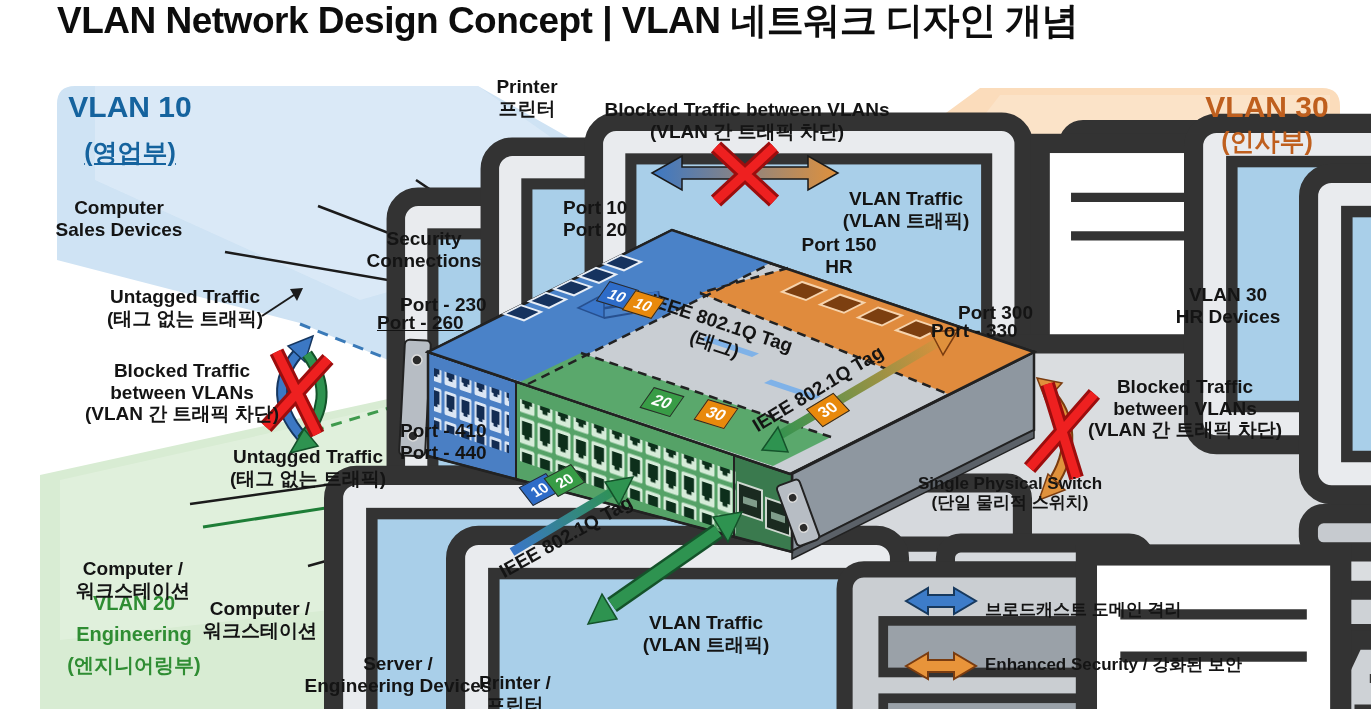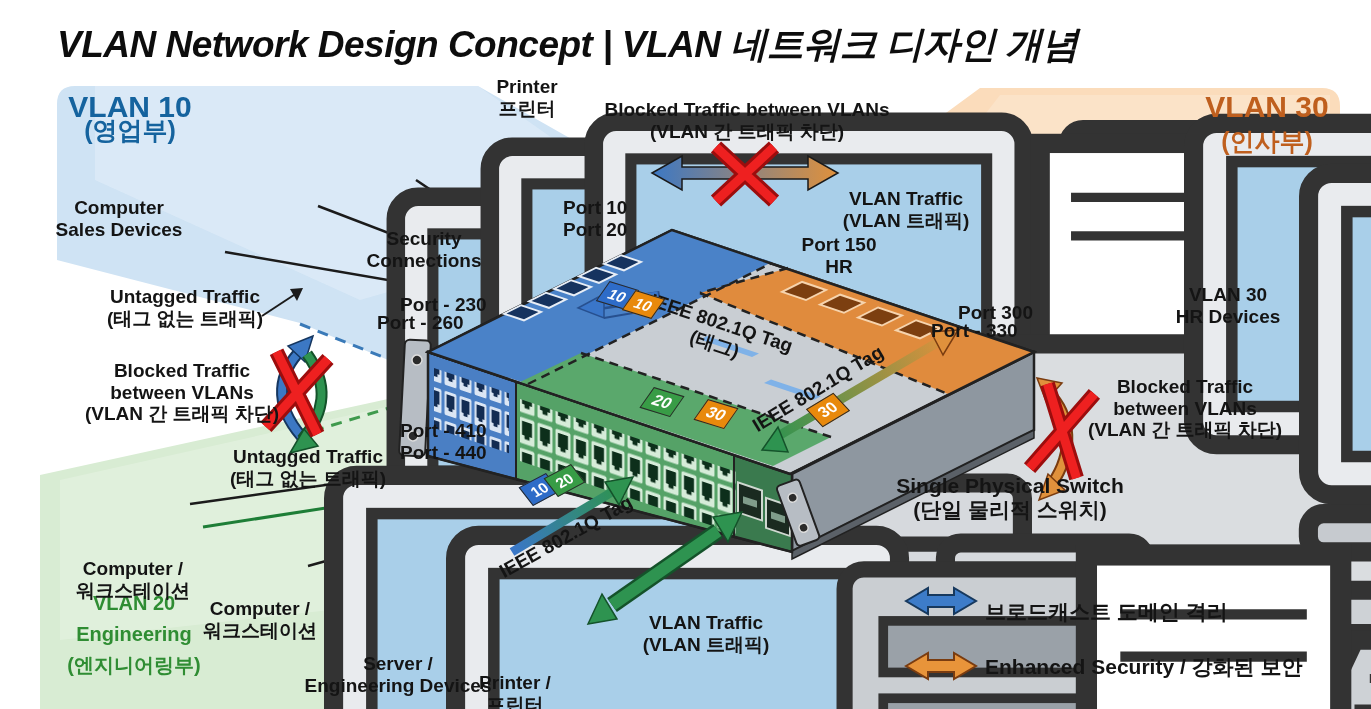--- a/index.html
+++ b/index.html
@@ -6,21 +6,21 @@
   #stage{position:relative;width:1371px;height:709px;background:#fff;overflow:hidden;
          font-family:"Liberation Sans",sans-serif;}
   #scene{position:absolute;left:0;top:0;}
   .lbl{position:absolute;font-weight:700;color:#141414;font-size:19px;line-height:1.14;white-space:nowrap;}
   .c{transform:translateX(-50%);text-align:center;}
   .ttl{font-size:37px;font-weight:700;letter-spacing:-0.5px;color:#0d0d0d;}
   .zt{font-size:30px;font-weight:700;}
   .zs{font-size:25px;font-weight:700;}
   .v10{color:#15639e}.v30{color:#bf5f1e}.v20{color:#2f8d33}
   .v20t{font-size:20px;}
-  .lg{font-size:21px;}
+  .lg{font-size:17px;}
   .chip{position:absolute;color:#fff;font-weight:700;font-size:15px;line-height:1;
         padding:3px 6px;border:1px solid #2a2a2a;}
   .chip.b{background:#2e6cc8}.chip.g{background:#389c46}.chip.o{background:#e8890c}
   .rot{transform-origin:center;}
 </style>
 </head>
 <body>
 
 <div id="stage">
 
@@ -270,24 +270,24 @@
   </g>
 
   <g>
     <polygon points="906,601 928,588 928,595 954,595 954,588 976,601 954,614 954,607 928,607 928,614" fill="#3d7cc9" stroke="#17395e" stroke-width="2"></polygon>
   </g>
   <g>
     <polygon points="906,666 928,653 928,660 954,660 954,653 976,666 954,679 954,672 928,672 928,679" fill="#e8943a" stroke="#7a3c10" stroke-width="2"></polygon>
   </g>
 </svg>
 
-<div class="lbl ttl" style="left:57px;top:24px;font-style:italic;">VLAN Network Design Concept | VLAN 네트워크 디자인 개념</div>
+<div class="lbl ttl" style="left:57px;top:0;">VLAN Network Design Concept | VLAN 네트워크 디자인 개념</div>
 
 <div class="lbl zt v10 c" style="left:130px;top:90px;">VLAN 10</div>
-<div class="lbl zs v10 c" style="left:130px;top:116px;">(영업부)</div>
+<div class="lbl zs v10 c" style="left:130px;top:138px;text-decoration:underline;">(영업부)</div>
 
 <div class="lbl zt v30 c" style="left:1267px;top:90px;">VLAN 30</div>
 <div class="lbl zs v30 c" style="left:1267px;top:127px;">(인사부)</div>
 
 <div class="lbl v20t v20 c" style="left:134px;top:592px;">VLAN 20</div>
 <div class="lbl v20t v20 c" style="left:134px;top:623px;">Engineering</div>
 <div class="lbl v20t v20 c" style="left:134px;top:654px;">(엔지니어링부)</div>
 
 <div class="lbl c" style="left:527px;top:76px;">
   <div>Printer</div>
@@ -323,21 +323,21 @@
   <div>Port 150</div>
       <div>HR</div>
 </div>
 
 <div class="lbl c" style="left:185px;top:286px;">
   <div>Untagged Traffic</div>
       <div>(태그 없는 트래픽)</div>
 </div>
 
 <div class="lbl" style="left:400px;top:294px;">Port - 230</div>
-<div class="lbl" style="left:377px;top:312px;">Port - 260</div>
+<div class="lbl" style="left:377px;top:312px;text-decoration:underline;">Port - 260</div>
 
 <div class="lbl c" style="left:182px;top:360px;">
   <div>Blocked Traffic</div>
       <div>between VLANs</div>
       <div>(VLAN 간 트래픽 차단)</div>
 </div>
 
 <div class="lbl" style="left:958px;top:302px;">Port 300</div>
 <div class="lbl" style="left:931px;top:320px;">Port - 330</div>
 

